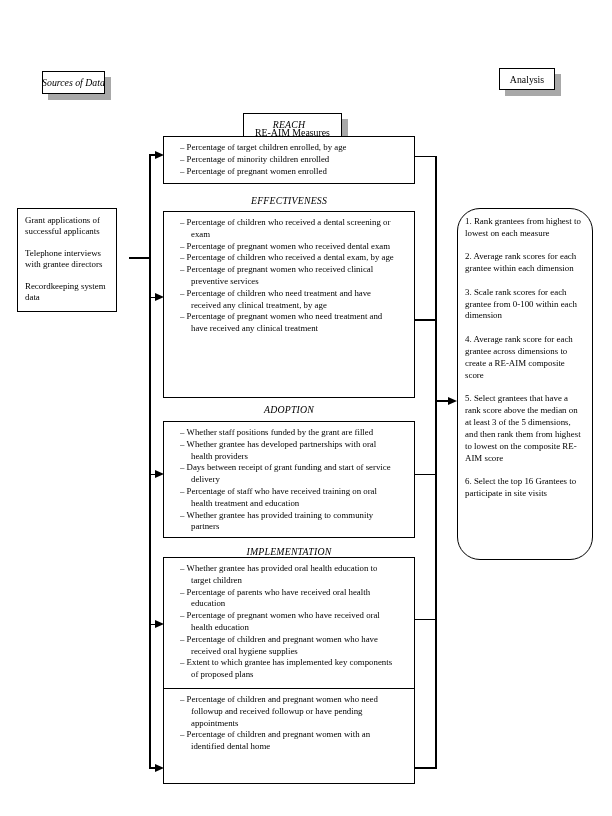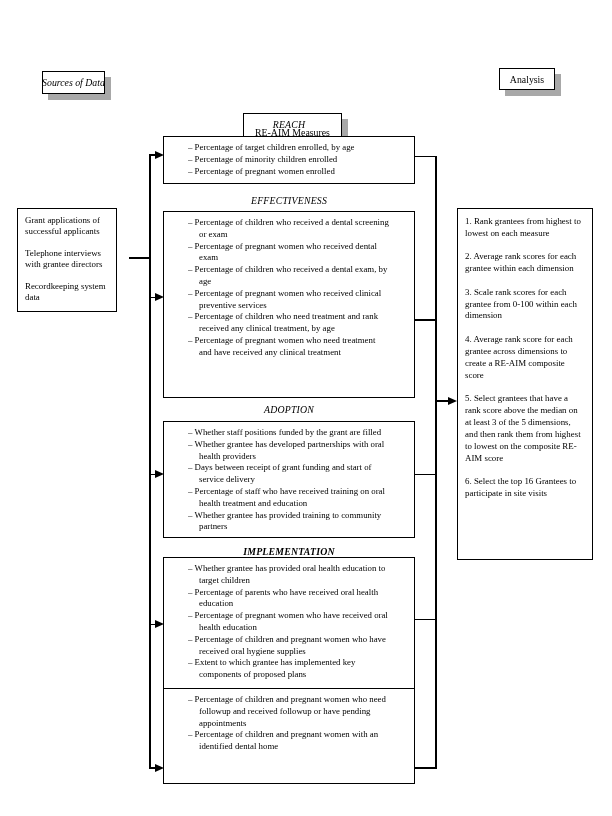--- a/index.html
+++ b/index.html
@@ -16,41 +16,41 @@
 
   
   .box{position:absolute;box-sizing:border-box;border:1.5px solid #000;background:#fff;overflow:hidden;}
 
   
   #sources-box{left:17px;top:208px;width:100px;height:104px;padding:6px 7px;}
   #sources-box li{font-size:8.9px;line-height:11px;margin-bottom:11px;}
   #sources-box li:last-child{margin-bottom:0;}
 
   
-  .mbox{left:163px;width:252px;padding:5px 24px;}
+  .mbox{left:163px;width:252px;padding:5px 16px;}
   #m0{top:136px;height:48px;}
   #m1{top:211px;height:187px;}
   #m2{top:421px;height:117px;}
   #m3{top:557px;height:132px;}
   #m4{top:688px;height:96px;}
 
   .mtitle{position:absolute;left:163px;width:252px;text-align:center;
           font-style:italic;font-size:9.8px;letter-spacing:.2px;}
   #t0{top:119px;}
   #t1{top:195px;}
   #t2{top:404px;}
-  #t3{top:546px;font-weight:bold;}
+  #t3{top:546px;}
   #t4{top:696px;margin-top:40px;}
 
   ul{list-style:none;margin:0;padding:0;}
   .dashes li{font-size:8.8px;line-height:11.8px;padding-left:11px;text-indent:-11px;}
   .dashes li::before{content:"\2013\00a0";}
 
   
-  #analysis-box{left:457px;top:208px;width:136px;height:352px;padding:7px;}
+  #analysis-box{left:457px;top:208px;width:136px;height:352px;padding:7px;border-radius:23px;}
   #analysis-box li{font-size:8.9px;line-height:11.9px;margin-bottom:11.5px;}
   #analysis-box li:last-child{margin-bottom:17px;}
 
   
   .hline,.vline{position:absolute;background:#000;}
   .hline{height:1.5px;}
   .vline{width:1.5px;}
   .arr{position:absolute;width:0;height:0;border-top:4.5px solid transparent;
        border-bottom:4.5px solid transparent;border-left:9px solid #000;}
 </style>
@@ -83,21 +83,21 @@
         <li>Percentage of minority children enrolled</li>
         <li>Percentage of pregnant women enrolled</li>
       </ul>
   </div>
   <div class="box mbox" id="m1">
     <ul class="dashes">
         <li>Percentage of children who received a dental screening or exam</li>
         <li>Percentage of pregnant women who received dental exam</li>
         <li>Percentage of children who received a dental exam, by age</li>
         <li>Percentage of pregnant women who received clinical preventive services</li>
-        <li>Percentage of children who need treatment and rank received any clinical treatment, by age</li>
+        <li>Percentage of children who need treatment and have received any clinical treatment, by age</li>
         <li>Percentage of pregnant women who need treatment and have received any clinical treatment</li>
       </ul>
   </div>
   <div class="box mbox" id="m2">
     <ul class="dashes">
         <li>Whether staff positions funded by the grant are filled</li>
         <li>Whether grantee has developed partnerships with oral health providers</li>
         <li>Days between receipt of grant funding and start of service delivery</li>
         <li>Percentage of staff who have received training on oral health treatment and education</li>
         <li>Whether grantee has provided training to community partners</li>

